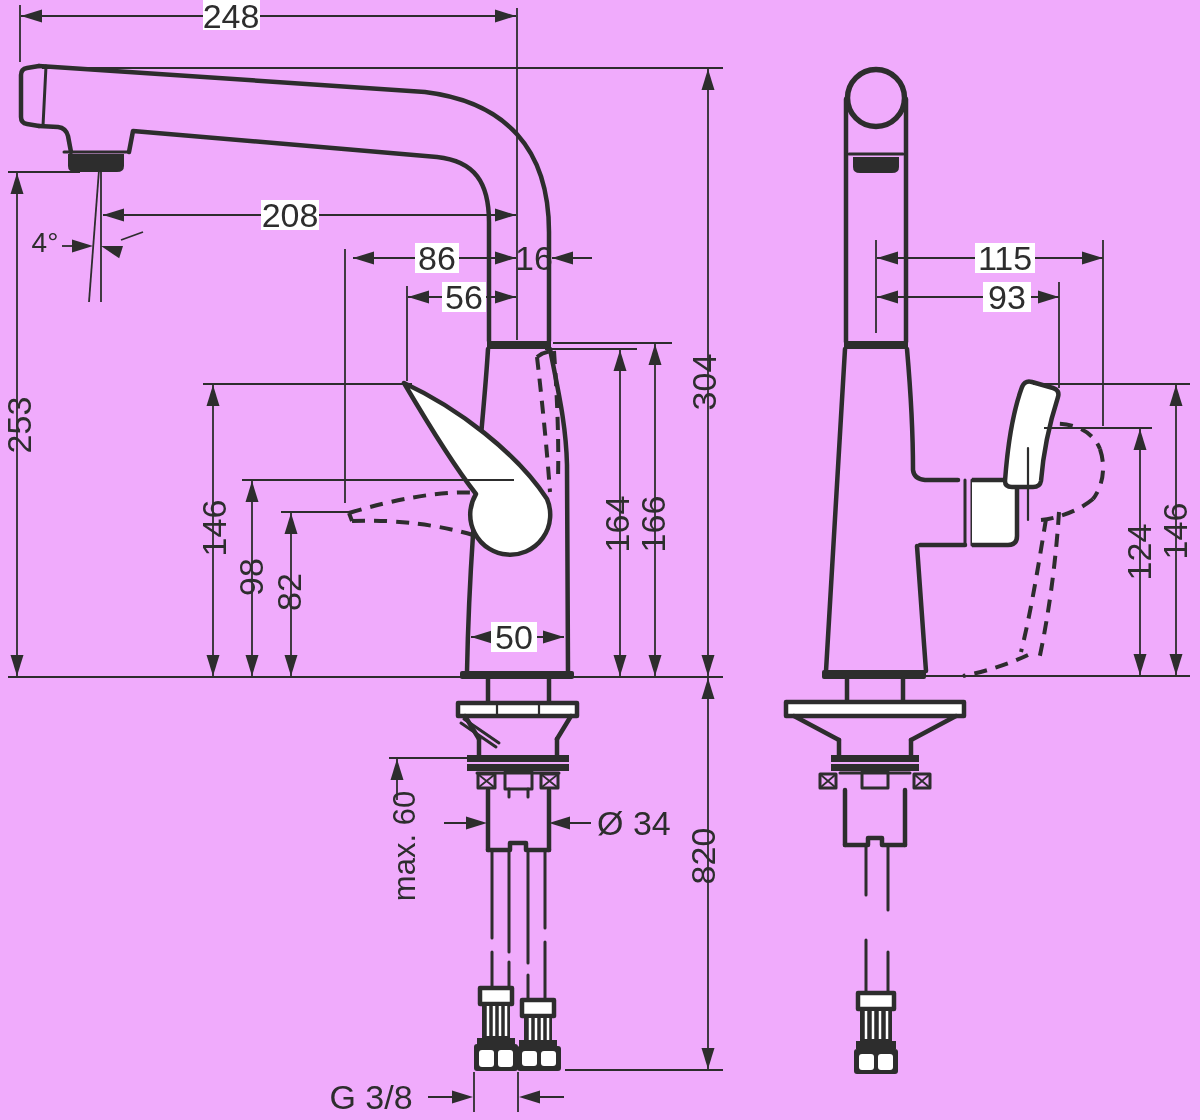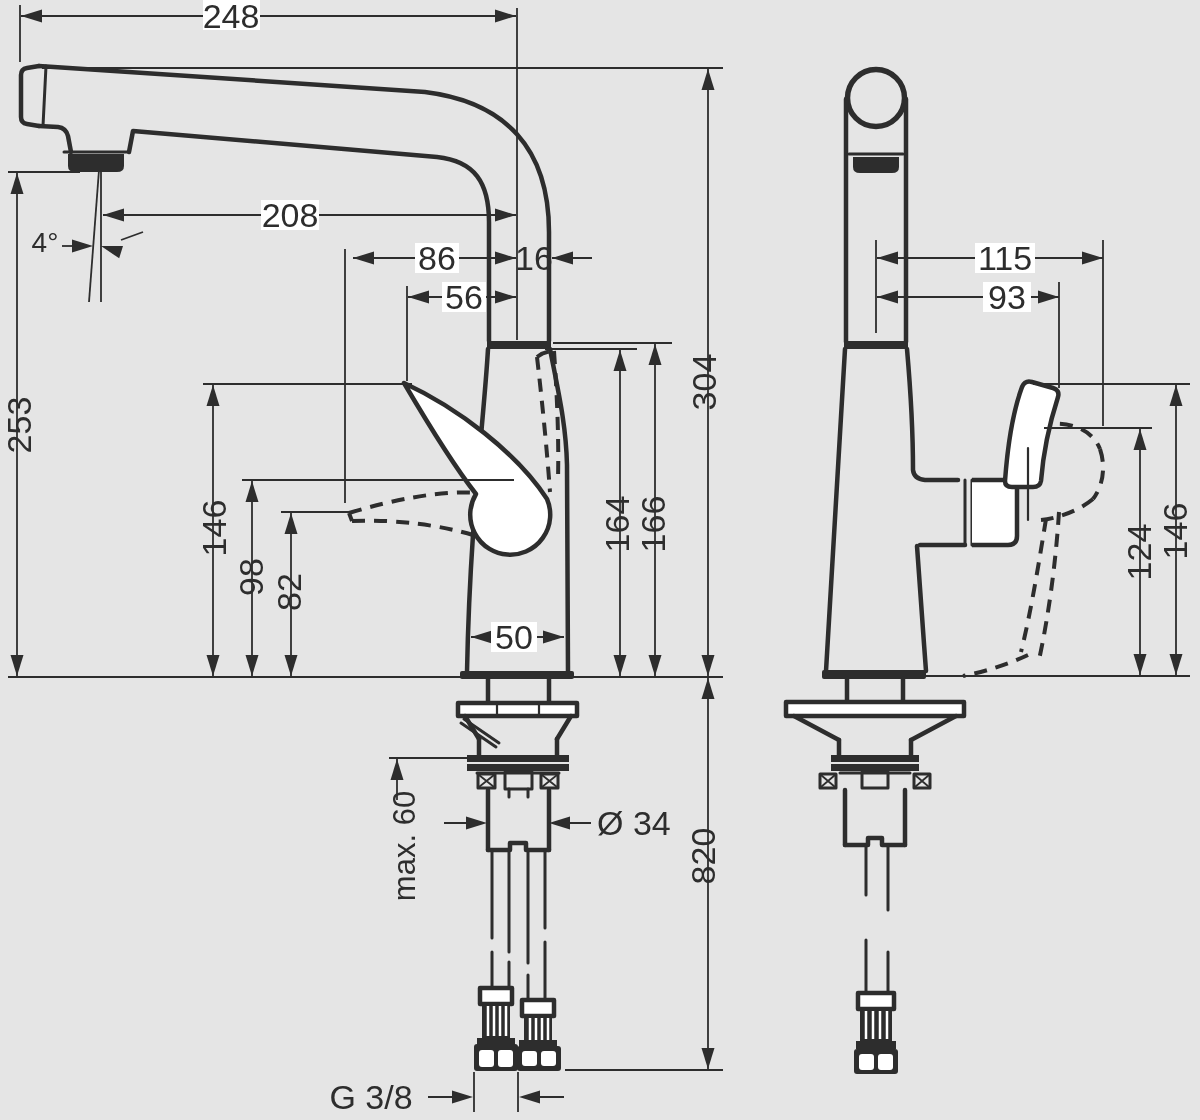--- a/index.html
+++ b/index.html
@@ -1,16 +1,16 @@
 <!DOCTYPE html>
 <html><head>
 <meta charset="utf-8">
 <style>
   html,body{margin:0;padding:0;background:#ffffff;}
-  .stage{width:1200px;height:1120px;position:relative;background:#e5e5e5;overflow:hidden;}
+  .stage{width:1200px;height:1120px;position:relative;background:#f0abfc;overflow:hidden;}
   svg{display:block;}
   .ol{fill:none;stroke:#2d2d2d;stroke-width:4.5;stroke-linecap:round;stroke-linejoin:round;}
   .ol3{fill:none;stroke:#2d2d2d;stroke-width:3;stroke-linecap:round;stroke-linejoin:round;}
   .ol2{fill:none;stroke:#2d2d2d;stroke-width:2.2;stroke-linecap:round;stroke-linejoin:round;}
   .fil{fill:#2d2d2d;stroke:none;}
   .wfil{fill:#ffffff;stroke:#2d2d2d;stroke-width:4.5;stroke-linejoin:round;}
   .dim{fill:none;stroke:#2d2d2d;stroke-width:1.8;}
   .dsh{fill:none;stroke:#2d2d2d;stroke-width:4;stroke-dasharray:13 9;stroke-linejoin:round;}
   .wbg{fill:#ffffff;stroke:none;}
   .ws{stroke:#ffffff;stroke-width:2.5;fill:none;}

